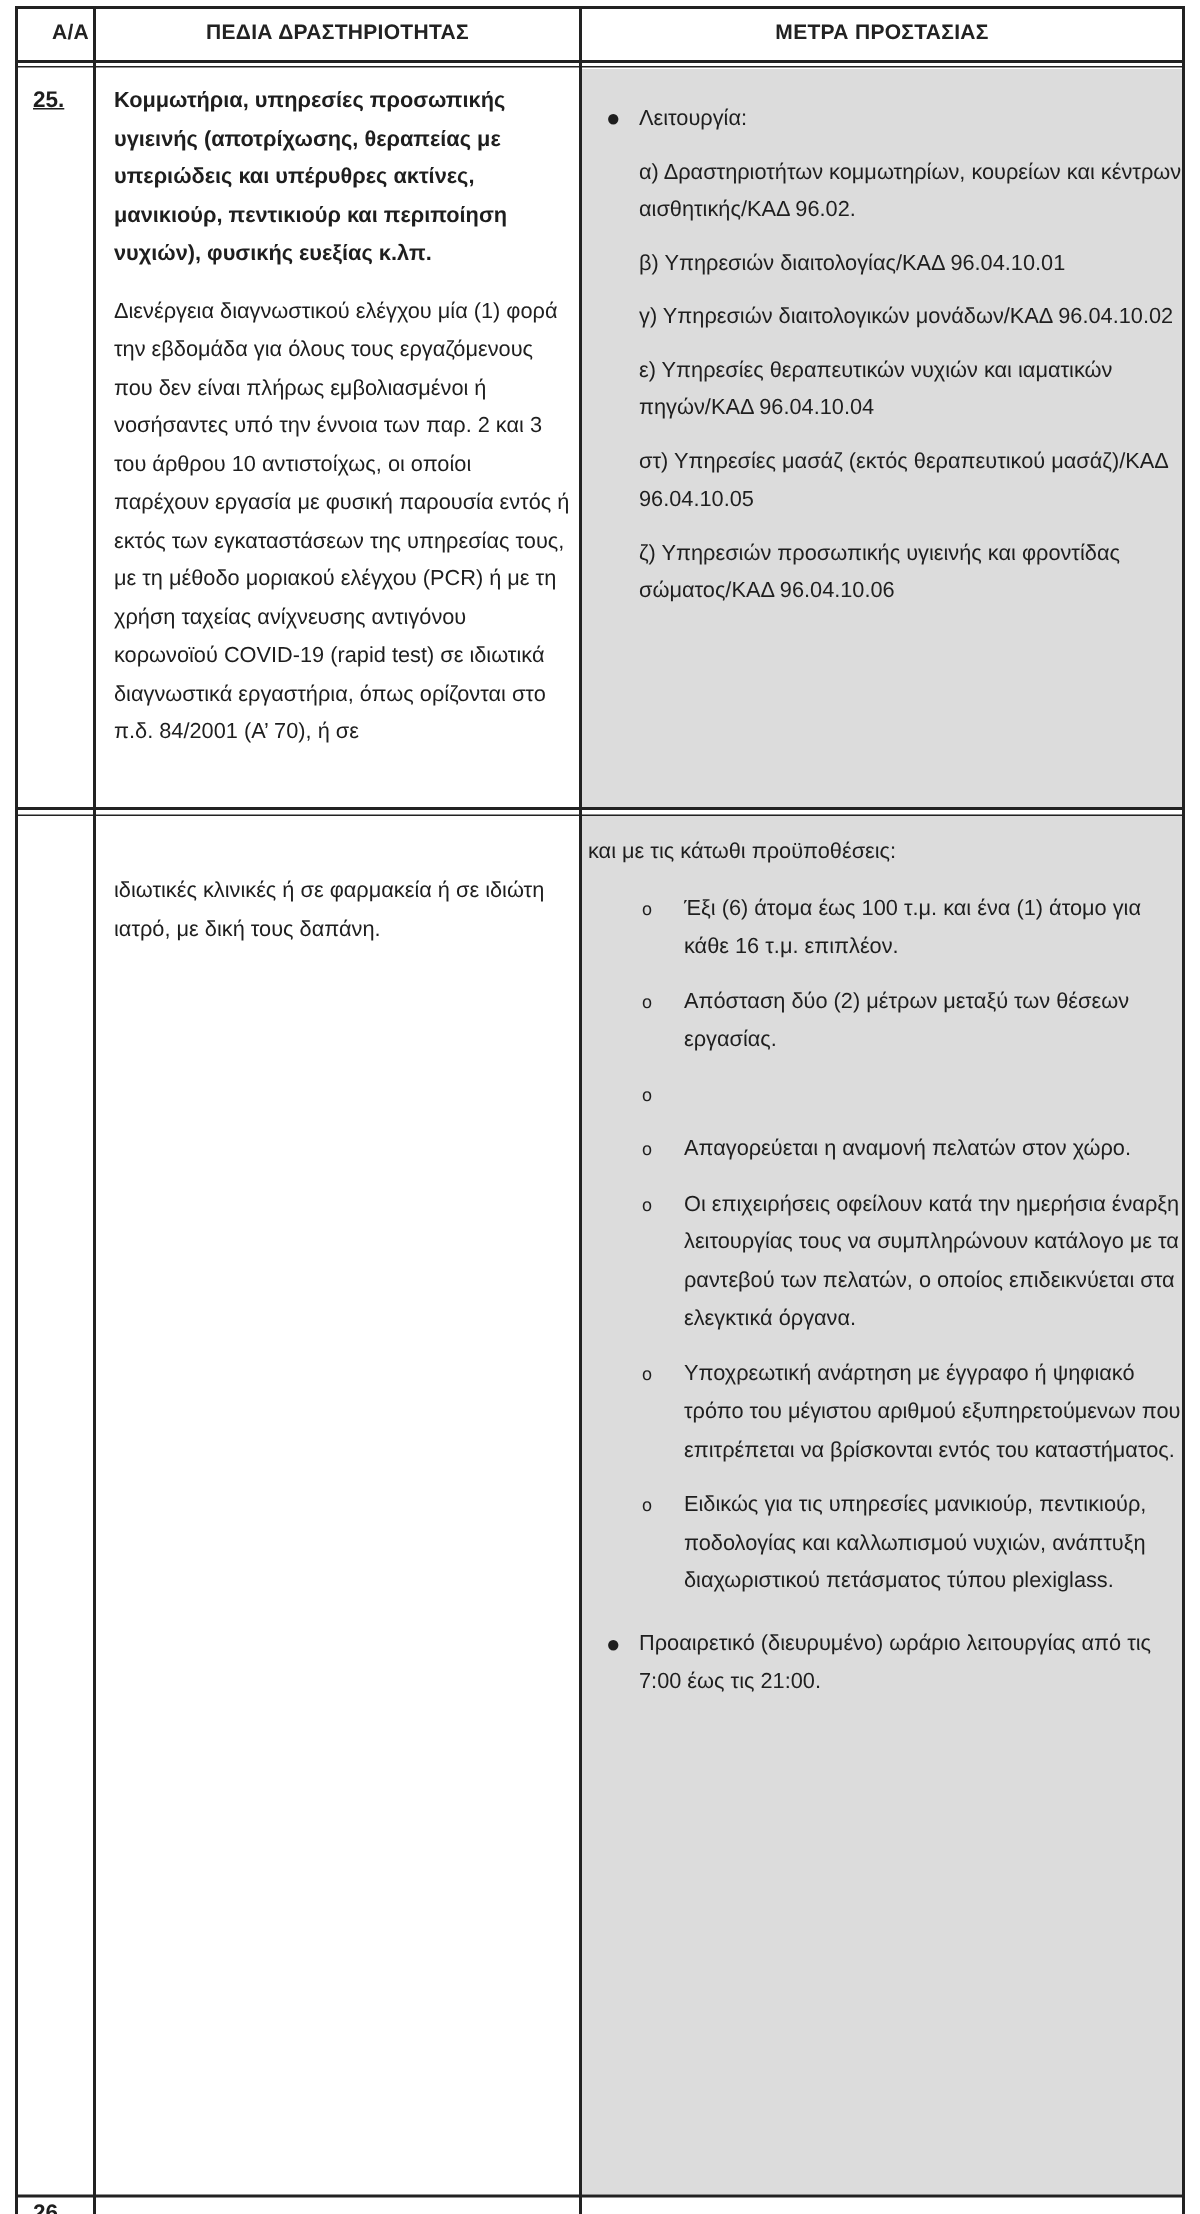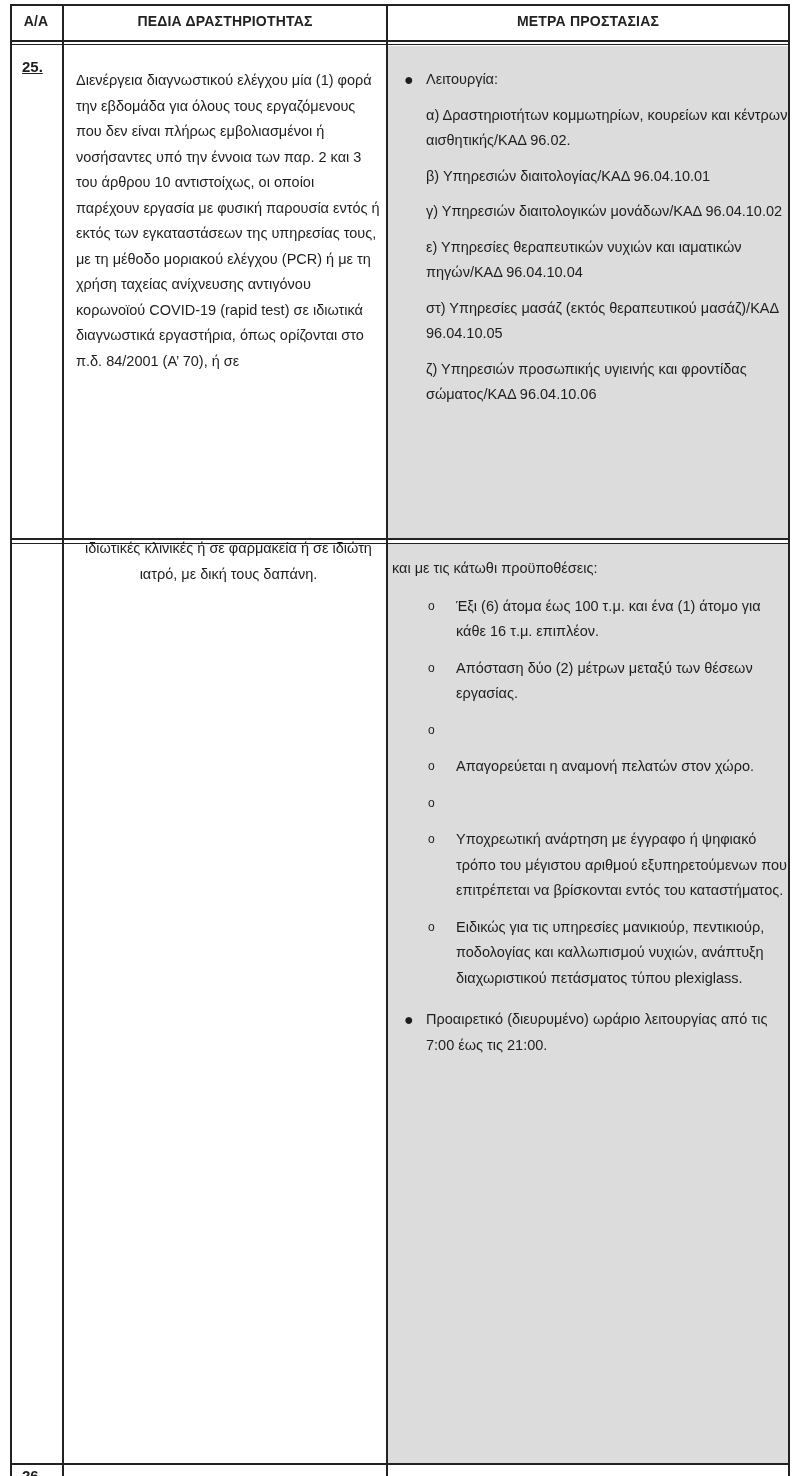--- a/index.html
+++ b/index.html
@@ -25,42 +25,43 @@
   .sub .txt { flex: 1; padding-left: 12px; }
 </style>
 </head>
 <body>
 
 <div class="page">
 
   <div class="shade" style="left:388px; top:46px; width:400px; height:493px;"></div>
   <div class="shade" style="left:388px; top:543px; width:400px; height:920px;"></div>
 
-  <div class="hdr" style="left:10px; width:52px;">Α/Α</div>
+  <div class="hdr" style="left:21px; width:52px;">Α/Α</div>
   <div class="hdr" style="left:64px; width:322px;">ΠΕΔΙΑ ΔΡΑΣΤΗΡΙΟΤΗΤΑΣ</div>
   <div class="hdr" style="left:388px; width:400px;">ΜΕΤΡΑ ΠΡΟΣΤΑΣΙΑΣ</div>
 
   <div class="hline" style="left:10px; top:4px; width:780px;"></div>
   <div class="hline" style="left:10px; top:40px; width:780px;"></div>
   <div class="hline" style="left:10px; top:44px; width:780px; height:1px;"></div>
   <div class="hline" style="left:10px; top:538px; width:780px;"></div>
   <div class="hline" style="left:10px; top:543px; width:780px; height:1px;"></div>
   <div class="hline" style="left:10px; top:1463px; width:780px;"></div>
 
   <div class="vline" style="left:10px; top:4px; height:1472px;"></div>
   <div class="vline" style="left:62px; top:4px; height:1472px;"></div>
   <div class="vline" style="left:386px; top:4px; height:1472px;"></div>
   <div class="vline" style="left:788px; top:4px; height:1472px;"></div>
 
   <div class="num">25.</div>
 
   <div class="col2" style="top:55px;">
+    <p class="bold">Κομμωτήρια, υπηρεσίες προσωπικής υγιεινής (αποτρίχωσης, θεραπείας με υπεριώδεις και υπέρυθρες ακτίνες, μανικιούρ, πεντικιούρ και περιποίηση νυχιών), φυσικής ευεξίας κ.λπ.</p>
     <p style="margin-top:13px;">Διενέργεια διαγνωστικού ελέγχου μία (1) φορά την εβδομάδα για όλους τους εργαζόμενους που δεν είναι πλήρως εμβολιασμένοι ή νοσήσαντες υπό την έννοια των παρ. 2 και 3 του άρθρου 10 αντιστοίχως, οι οποίοι παρέχουν εργασία με φυσική παρουσία εντός ή εκτός των εγκαταστάσεων της υπηρεσίας τους, με τη μέθοδο μοριακού ελέγχου (PCR)  ή με τη χρήση ταχείας ανίχνευσης αντιγόνου κορωνοϊού COVID-19 (rapid test) σε ιδιωτικά διαγνωστικά εργαστήρια, όπως ορίζονται στο π.δ. 84/2001 (Α’ 70), ή σε</p>
   </div>
-  <div class="col2" style="top:536px;text-align:center;">
+  <div class="col2" style="top:582px;">
     <p>ιδιωτικές κλινικές ή σε φαρμακεία ή σε ιδιώτη ιατρό, με δική τους δαπάνη.</p>
   </div>
 
   <div class="col3" style="top:67px;">
     <div class="bul" style="margin-bottom:10px;">
       <span class="dot">●</span>
       <span>Λειτουργία:</span>
     </div>
     <p class="item">α) Δραστηριοτήτων κομμωτηρίων, κουρείων και κέντρων αισθητικής/ΚΑΔ 96.02.</p>
     <p class="item">β) Υπηρεσιών διαιτολογίας/ΚΑΔ 96.04.10.01</p>
@@ -83,20 +84,21 @@
     </div>
     <div class="sub">
       <span class="circ">o</span>
     </div>
     <div class="sub">
       <span class="circ">o</span>
       <span class="txt">Απαγορεύεται η αναμονή πελατών στον χώρο.</span>
     </div>
     <div class="sub">
       <span class="circ">o</span>
+      <span class="txt">Οι επιχειρήσεις οφείλουν κατά την ημερήσια έναρξη λειτουργίας τους να συμπληρώνουν κατάλογο με τα ραντεβού των πελατών, ο οποίος επιδεικνύεται στα ελεγκτικά όργανα.</span>
     </div>
     <div class="sub">
       <span class="circ">o</span>
       <span class="txt">Υποχρεωτική ανάρτηση με έγγραφο ή ψηφιακό τρόπο του μέγιστου αριθμού εξυπηρετούμενων που επιτρέπεται να βρίσκονται εντός του καταστήματος.</span>
     </div>
     <div class="sub" style="margin-bottom:16px;">
       <span class="circ">o</span>
       <span class="txt">Ειδικώς για τις υπηρεσίες μανικιούρ, πεντικιούρ, ποδολογίας και καλλωπισμού νυχιών, ανάπτυξη διαχωριστικού πετάσματος τύπου plexiglass.</span>
     </div>
 

